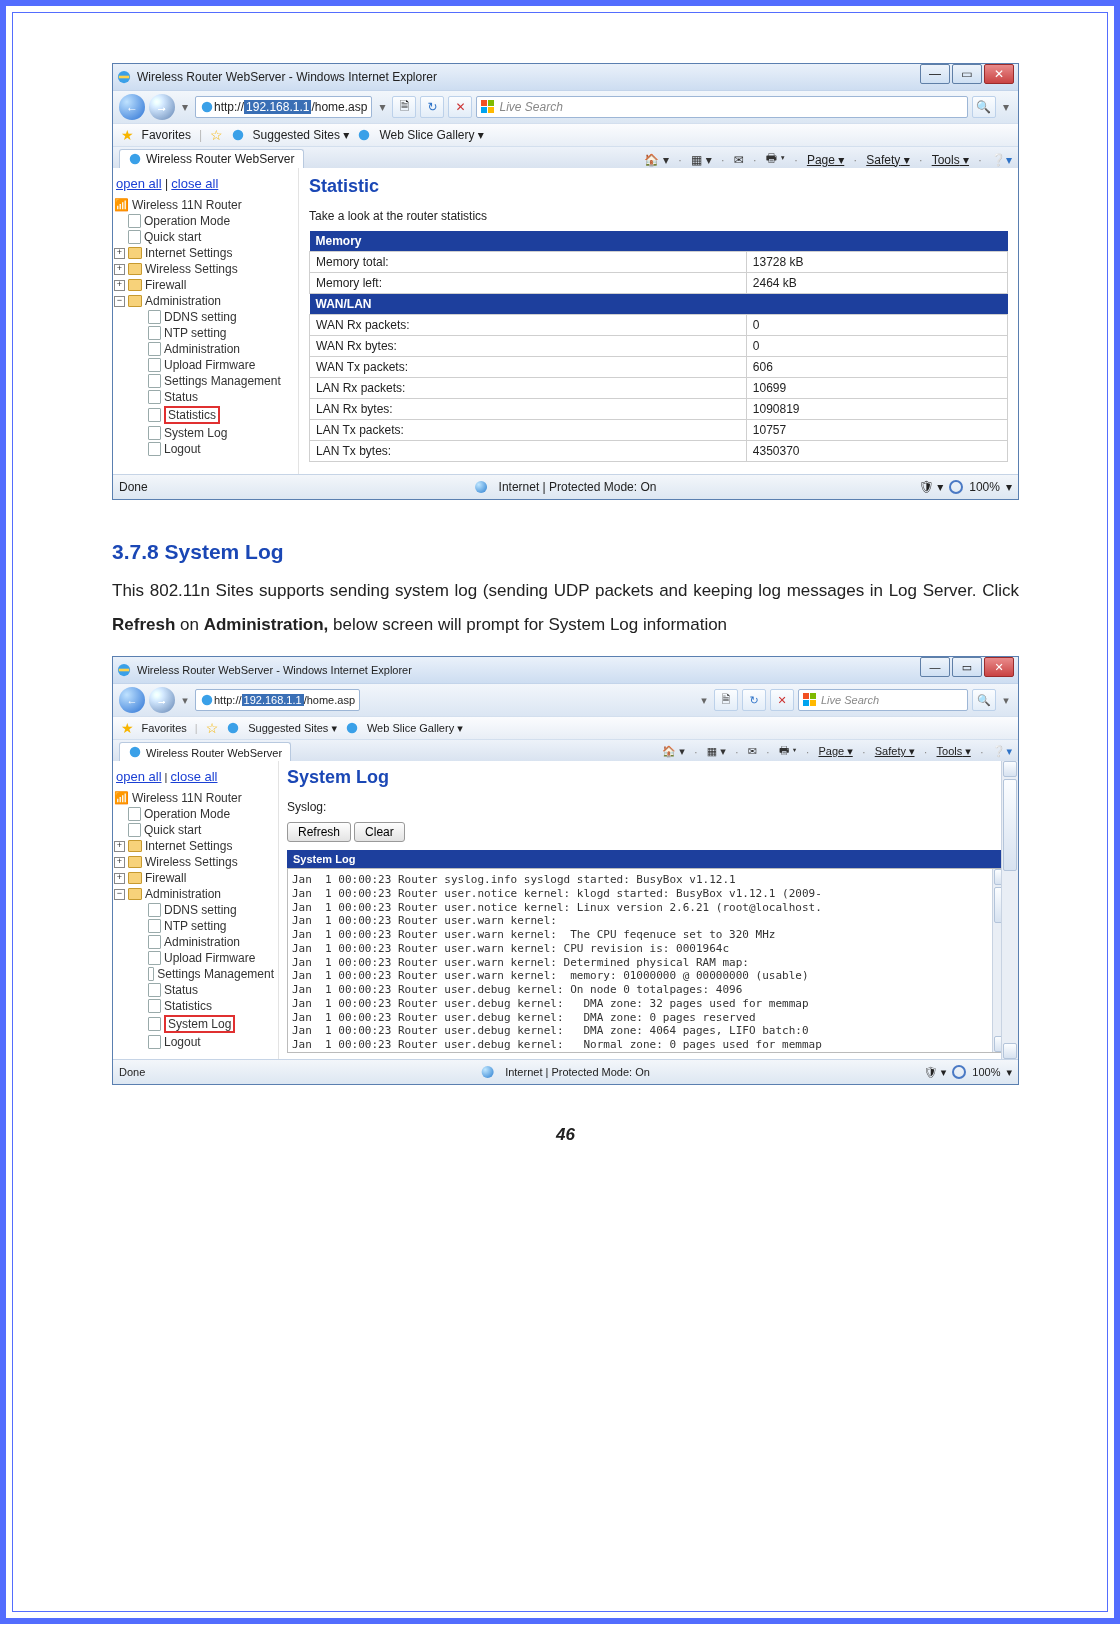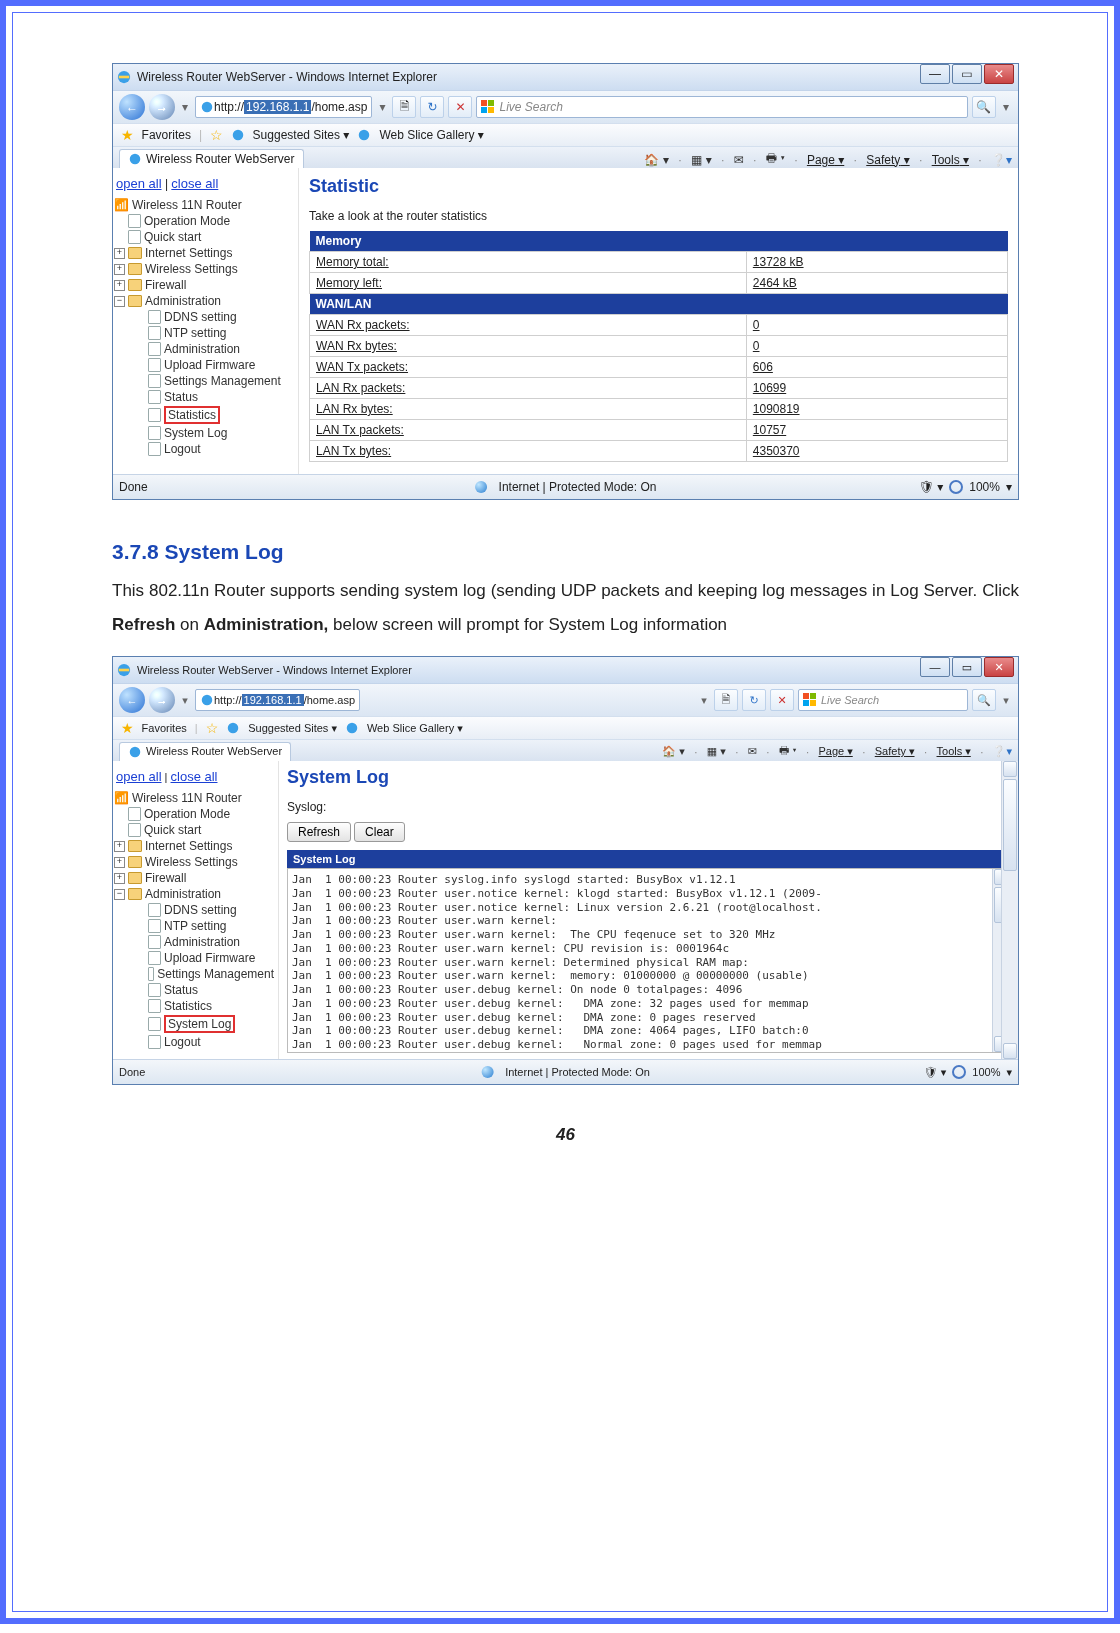--- a/index.html
+++ b/index.html
@@ -19,42 +19,42 @@
   .navcircle.dis{filter:grayscale(0.6) brightness(1.2);}
   .url-box{flex:0 0 auto;display:flex;align-items:center;background:#fff;border:1px solid #9db6d6;border-radius:2px;padding:0 4px;height:20px;}
   .sel{color:#fff;background:#3a6fb5;padding:0 2px;}
   .dd{width:12px;height:18px;display:flex;align-items:center;justify-content:center;color:#666;}
   .ab-btn{width:22px;height:20px;border:1px solid #bcd1ea;background:linear-gradient(#fbfdff,#e3edf8);display:flex;align-items:center;justify-content:center;border-radius:2px;}
   .search-inp{flex:1;display:flex;align-items:center;background:#fff;border:1px solid #9db6d6;border-radius:2px;padding:0 4px;height:20px;color:#888;font-style:italic;}
   .search-inp .msico{width:14px;height:14px;margin-right:4px;}
   .favbar{background:linear-gradient(#fbfcfe,#e8eef6);padding:3px 8px;border-top:1px solid #d3dfee;display:flex;align-items:center;gap:8px;}
   .star{color:#f7b500;font-size:14px;}
   .tabrow{background:linear-gradient(#edf2f9,#d9e3f0);padding:2px 6px 0 6px;border-top:1px solid #d3dfee;display:flex;align-items:center;position:relative;}
-  .tab{background:#fff;border:1px solid #b8c9df;border-bottom:none;border-radius:3px 3px 0 0;padding:2px 8px;display:flex;align-items:flex-start;gap:4px;}
+  .tab{background:#fff;border:1px solid #b8c9df;border-bottom:none;border-radius:3px 3px 0 0;padding:2px 8px;display:flex;align-items:flex-end;gap:4px;}
   .tabrow .toolbar{position:absolute;right:6px;top:2px;display:flex;align-items:center;gap:6px;color:#333;}
   .toolbar .sep{width:10px;text-align:center;color:#888;}
   .toolbar a{text-decoration:underline;color:#222;}
   .content{display:flex;background:#fff;}
   .sidebar{width:180px;border-right:1px solid #e3e3e3;padding:8px 4px 8px 1px;}
   .sidebar a.oa{color:#1a3fd4;text-decoration:underline;font-size:13px;}
   .tree{margin-top:6px;font-size:12px;color:#333;}
   .tree .row{display:flex;align-items:center;gap:3px;padding:1px 0;white-space:nowrap;}
   .tree .row.indent1{padding-left:14px;}
   .tree .row.indent2{padding-left:34px;}
   .pm{width:9px;height:9px;border:1px solid #888;font-size:9px;line-height:7px;text-align:center;color:#333;display:inline-block;}
   .fileico{width:11px;height:12px;border:1px solid #9aa;background:#fff;display:inline-block;border-radius:1px;}
   .foldico{width:12px;height:10px;background:#f7d27a;border:1px solid #c79a2f;display:inline-block;border-radius:1px;}
   .hl-stat{border:2px solid #e03030;padding:0 2px;}
   .hl-sys{border:2px solid #e03030;padding:0 2px;}
   .main{flex:1;padding:8px 10px 12px 10px;}
   .main h2{color:#1a47b5;margin:0 0 8px 0;font-size:18px;font-weight:bold;}
   .main .sub{font-size:12px;margin-bottom:8px;margin-top:12px;}
   table.stat{width:100%;border-collapse:collapse;font-size:12px;}
   table.stat th{background:#1d3f9d;color:#fff;text-align:left;padding:3px 6px;font-weight:bold;}
-  table.stat td{border:1px solid #cfcfcf;padding:3px 6px;text-decoration:underline;}
+  table.stat td{border:1px solid #cfcfcf;padding:3px 6px;}
   .statusbar{background:linear-gradient(#f3f6fa,#dde7f2);border-top:1px solid #c6d4e6;display:flex;align-items:center;padding:2px 6px;height:20px;position:relative;}
   .statusbar .mid{position:absolute;left:50%;transform:translateX(-50%);display:flex;align-items:center;gap:12px;}
   .statusbar .right{position:absolute;right:6px;display:flex;align-items:center;gap:6px;}
   .globe{width:12px;height:12px;border-radius:50%;background:radial-gradient(circle at 30% 30%,#bfe6ff,#2a7ed0);display:inline-block;}
   .mag{display:inline-block;position:relative;width:10px;height:10px;border:2px solid #4a79c4;border-radius:50%;}
   .logbox{border:1px solid #bbb;font-family:Consolas,monospace;font-size:11px;padding:4px 18px 4px 4px;color:#333;position:relative;height:175px;overflow:hidden;line-height:1.25;white-space:pre;}
   .vscroll{position:absolute;right:0;top:0;bottom:0;width:16px;background:#e9eef5;border-left:1px solid #c8d3e2;}
   .vscroll .arr,.vscroll .thumb{position:absolute;left:1px;right:1px;background:linear-gradient(#fbfdff,#d7e2f0);border:1px solid #b3c4da;border-radius:2px;}
   .vscroll .arr{height:14px;}
   .vscroll .thumb{top:18px;height:34px;}
@@ -300,21 +300,21 @@
       <span>🛡 ▾</span>
       <span class="mag"></span>
       <span>100%</span>
       <span>▾</span>
     </div>
   </div>
 </div>
 
 <div class="sec-head">3.7.8   System Log</div>
 <p class="para">
-  <span>This 802.11n Router supports sending system log (sending UDP packets and keeping log messages in Log Server. Click </span><b>Refresh</b><span> on </span><b>Administration,</b><span> below screen will prompt for System Log information</span>
+  <span>This 802.11n Sites supports sending system log (sending UDP packets and keeping log messages in Log Server. Click </span><b>Refresh</b><span> on </span><b>Administration,</b><span> below screen will prompt for System Log information</span>
 </p>
 
 <div class="ie-window small">
   <div class="titlebar">
     <svg class="ie-ico" viewBox="0 0 16 16">
             <circle cx="8" cy="8" r="7" fill="#3aa0e8"></circle>
             <path d="M2 8h12" stroke="#ffd24a" stroke-width="3"></path>
           </svg>
     <span>Wireless Router WebServer - Windows Internet Explorer</span>
     <div class="win-btns">

